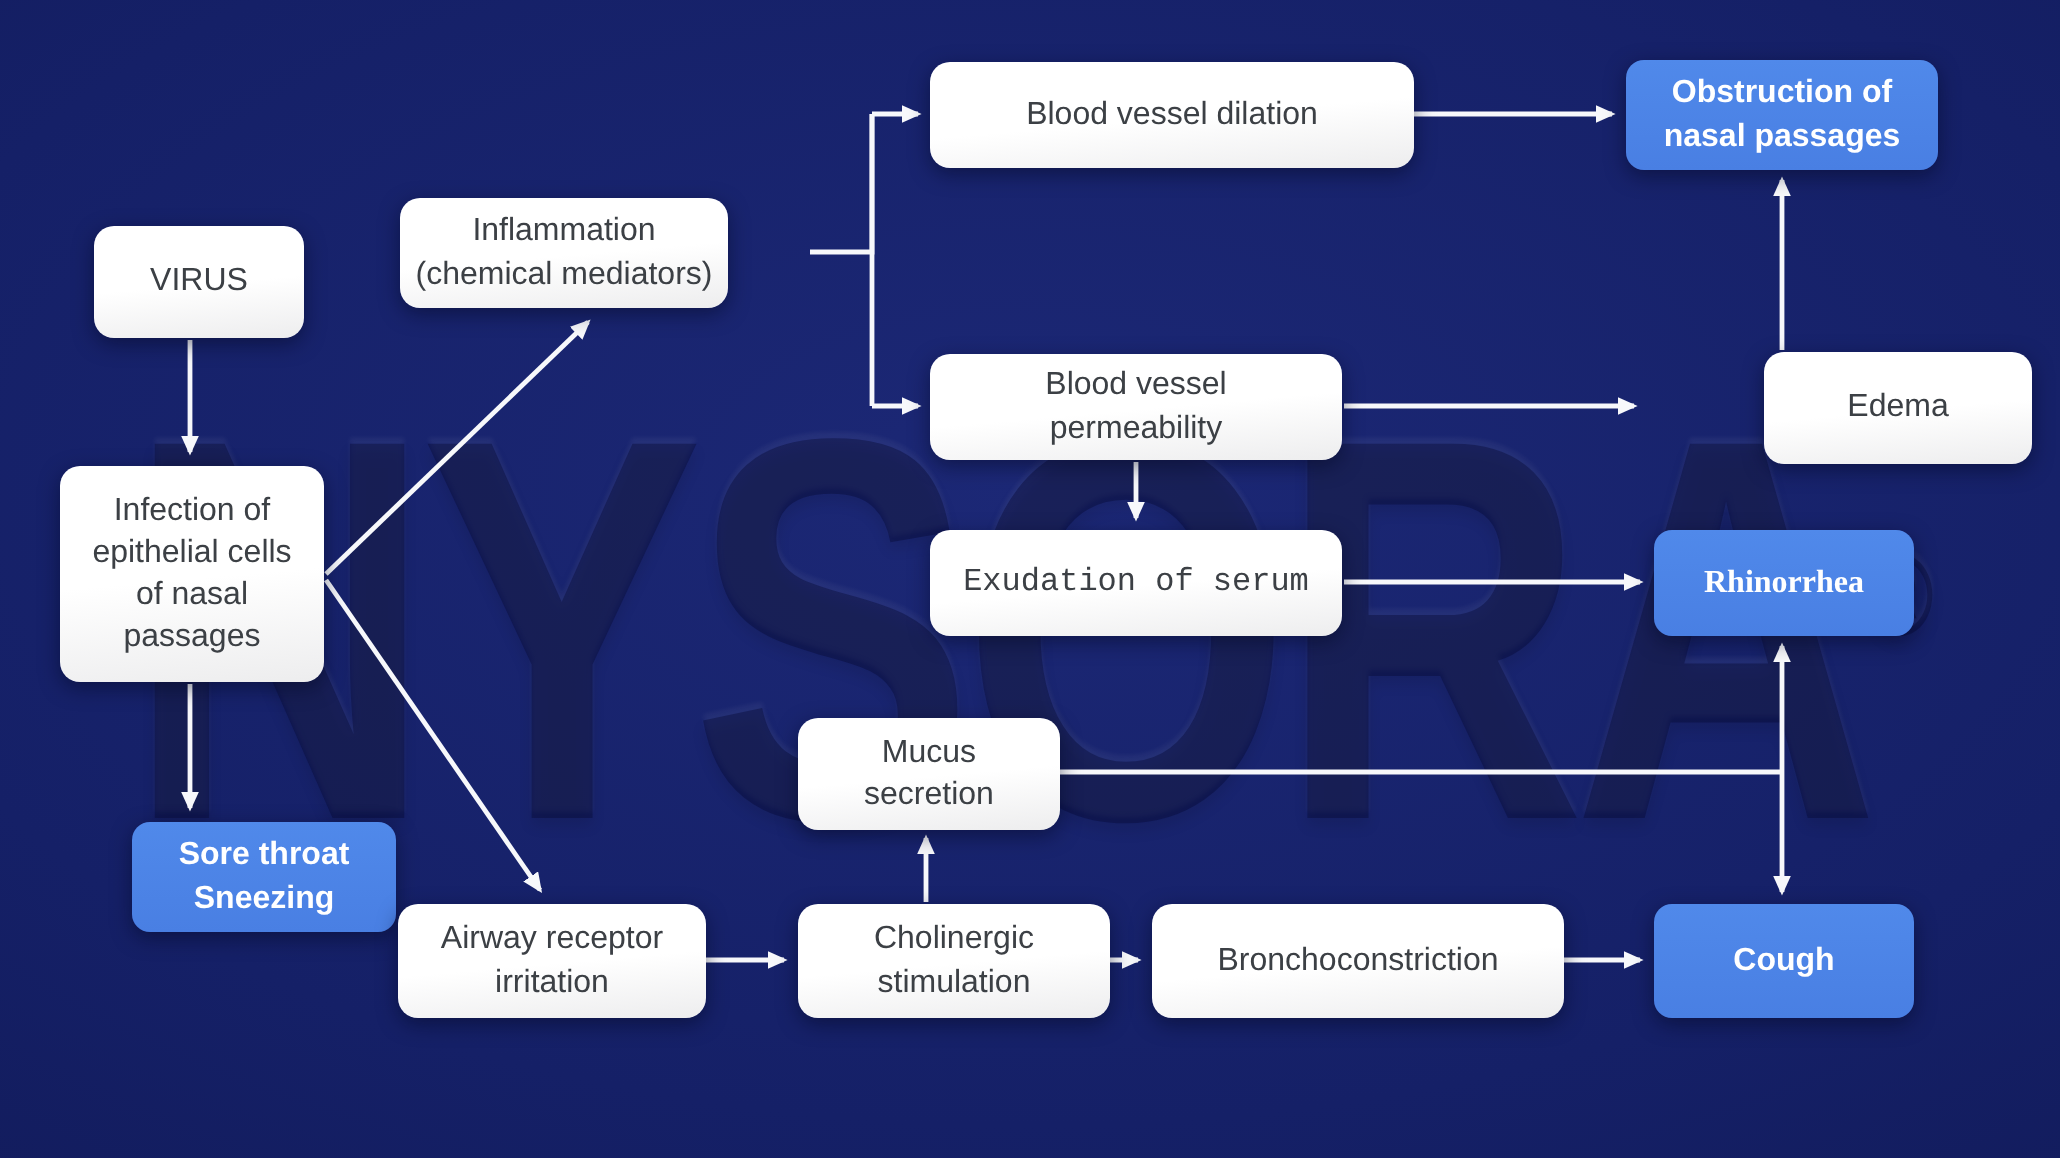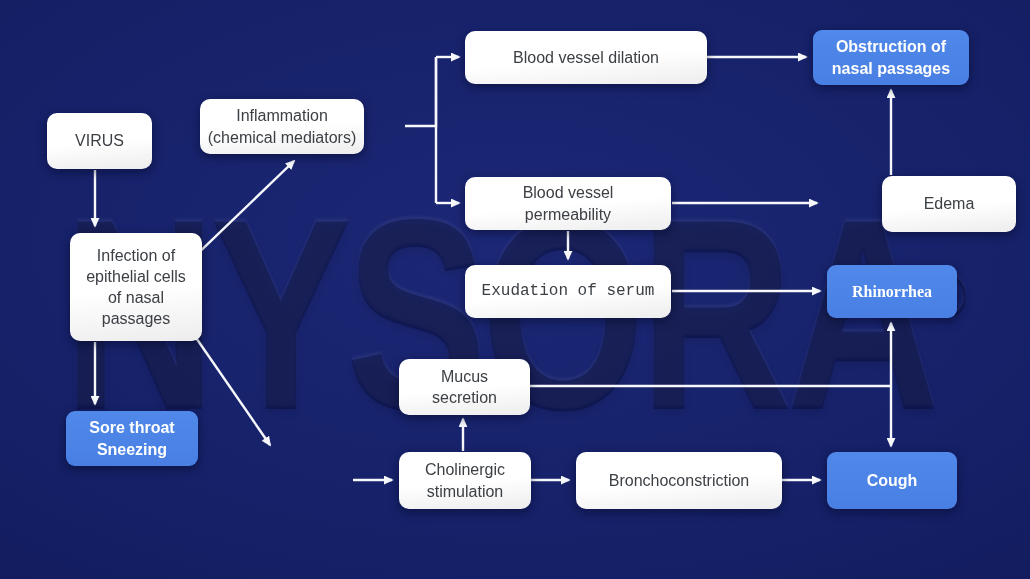--- a/index.html
+++ b/index.html
@@ -69,21 +69,21 @@
       <line x1="463" y1="451" x2="463" y2="419" marker-end="url(#ah)"></line>
       <line x1="353" y1="480" x2="392" y2="480" marker-end="url(#ah)"></line>
       <line x1="530" y1="480" x2="569" y2="480" marker-end="url(#ah)"></line>
       <line x1="782" y1="480" x2="820" y2="480" marker-end="url(#ah)"></line>
     </g>
   </svg>
 
   <div class="node" style="left:47px;top:113px;width:105px;height:56px;">
       <span>VIRUS</span>
     </div>
-  <div class="node" style="left:30px;top:233px;width:132px;height:108px;margin-left:40px;">
+  <div class="node" style="left:30px;top:233px;width:132px;height:108px;">
       <span>Infection of
 epithelial cells
 of nasal
 passages</span>
     </div>
   <div class="node blue" style="left:30px;top:411px;width:132px;height:55px;margin-left:36px;">
       <span>Sore throat
 Sneezing</span>
     </div>
   <div class="node" style="left:200px;top:99px;width:164px;height:55px;">
@@ -107,21 +107,25 @@
   <div class="node" style="left:465px;top:265px;width:206px;height:53px;font-family:Liberation Mono, monospace;">
       <span>Exudation of serum</span>
     </div>
   <div class="node blue" style="left:827px;top:265px;width:130px;height:53px;font-family:Liberation Serif, serif;">
       <span>Rhinorrhea</span>
     </div>
   <div class="node" style="left:399px;top:359px;width:131px;height:56px;">
       <span>Mucus
 secretion</span>
     </div>
-  <div class="node" style="left:399px;top:452px;width:132px;height:57px;">
+  <div class="node" style="left:199px;top:452px;width:154px;height:57px;">
+      <span>Airway receptor
+irritation</span>
+    </div>
+  <div class="node" style="left:399px;top:452px;width:156px;height:57px;">
       <span>Cholinergic
 stimulation</span>
     </div>
   <div class="node" style="left:576px;top:452px;width:206px;height:57px;">
       <span>Bronchoconstriction</span>
     </div>
   <div class="node blue" style="left:827px;top:452px;width:130px;height:57px;">
       <span>Cough</span>
     </div>
 

